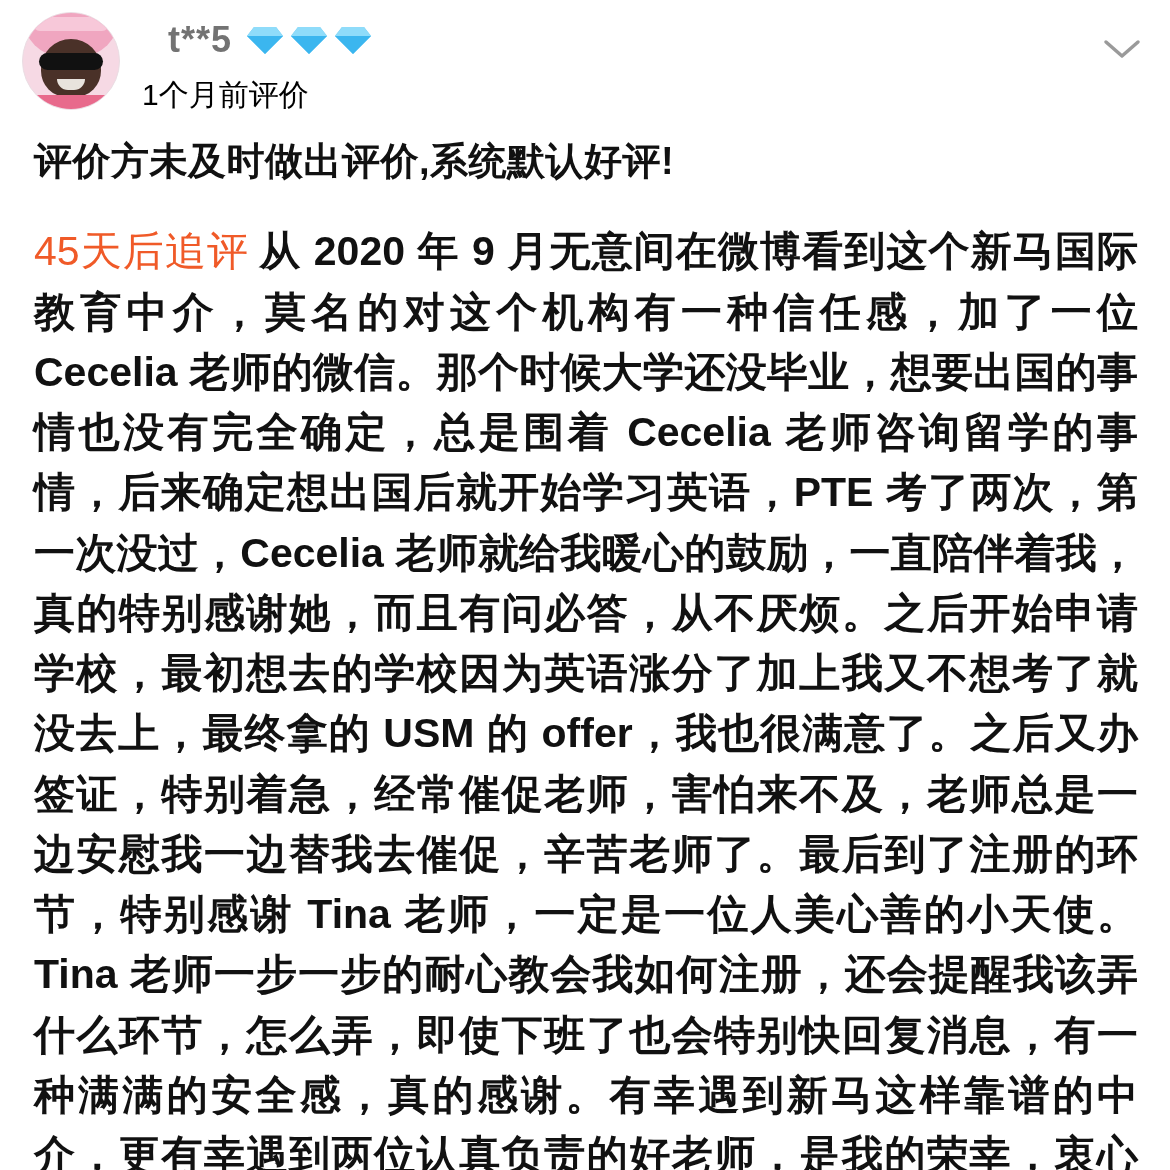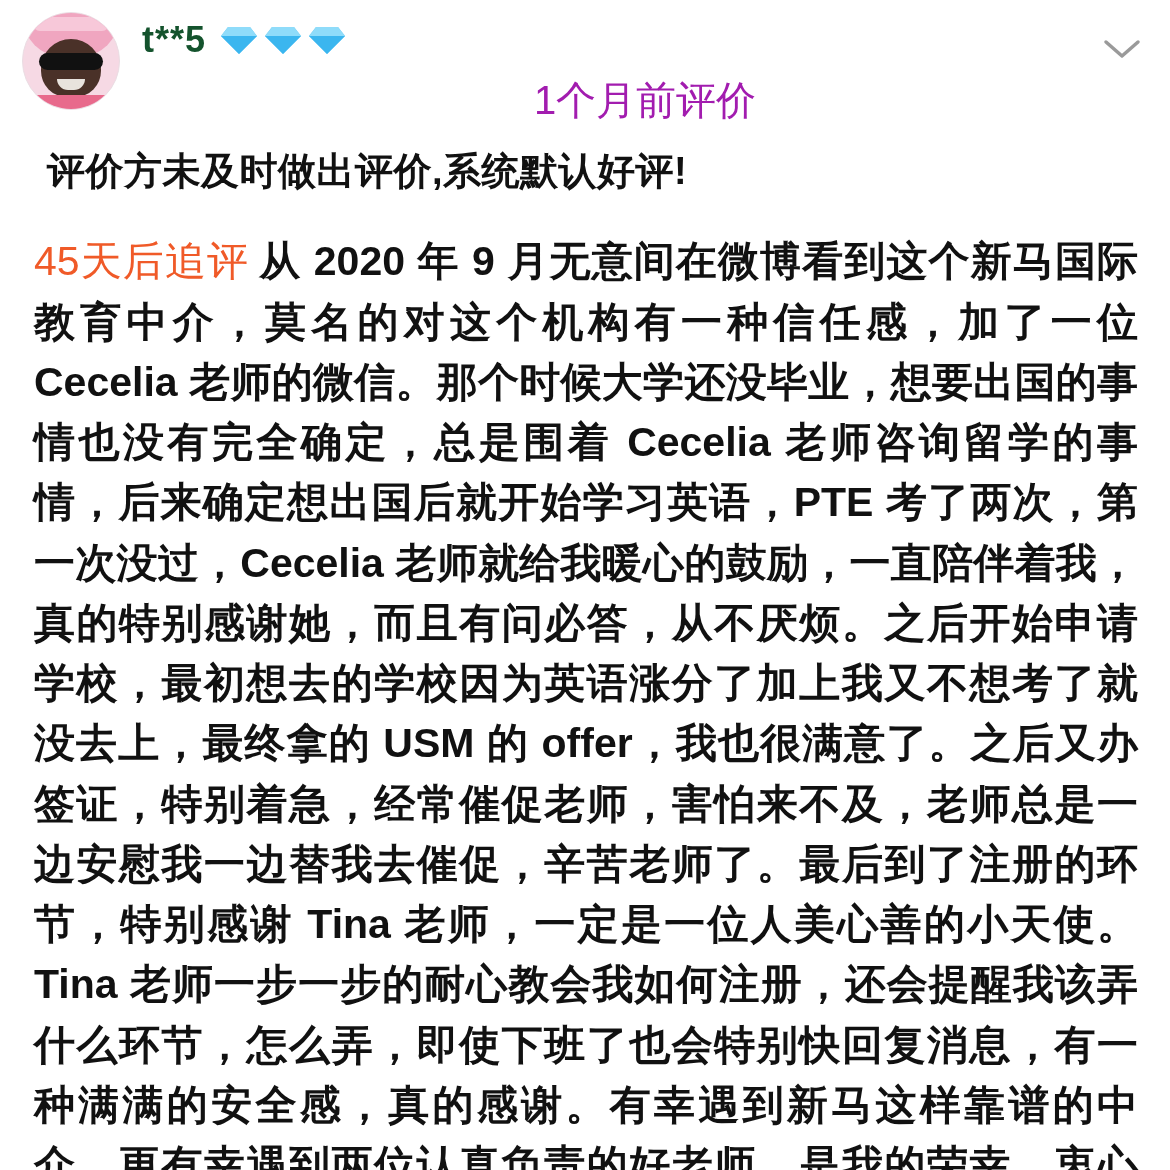--- a/index.html
+++ b/index.html
@@ -91,41 +91,41 @@
   }
   .name-row {
     display: flex;
     align-items: center;
     gap: 14px;
     height: 48px;
   }
   .username {
     font-size: 36px;
     font-weight: bold;
-    color: #14532d;
+    color: #737373;
     letter-spacing: 1px;
     line-height: 1;
+    margin-left: 26px;
   }
   .diamonds {
     display: flex;
     gap: 6px;
     align-items: center;
   }
   .diamond {
     width: 38px;
     height: 30px;
     position: relative;
   }
   .diamond svg { display: block; }
   .time {
-    font-size: 40px;
-    color: #a21caf;
+    font-size: 30px;
+    color: #000000;
     margin-top: 16px;
     line-height: 1;
-    text-align: center;
   }
   .collapse-btn {
     position: absolute;
     right: 26px;
     top: 26px;
     width: 44px;
     height: 44px;
     display: flex;
     align-items: center;
     justify-content: center;
@@ -137,21 +137,20 @@
   .body {
     padding: 26px 32px 0 34px;
     box-sizing: border-box;
   }
   .first-comment {
     font-size: 38px;
     font-weight: bold;
     color: #111111;
     line-height: 1.35;
     letter-spacing: 0.5px;
-    margin-left: 13px;
   }
   .append-block {
     margin-top: 34px;
     font-size: 41px;
     font-weight: bold;
     line-height: 1.47;
     color: #111111;
     text-align: justify;
     text-justify: inter-ideograph;
     letter-spacing: 0px;

